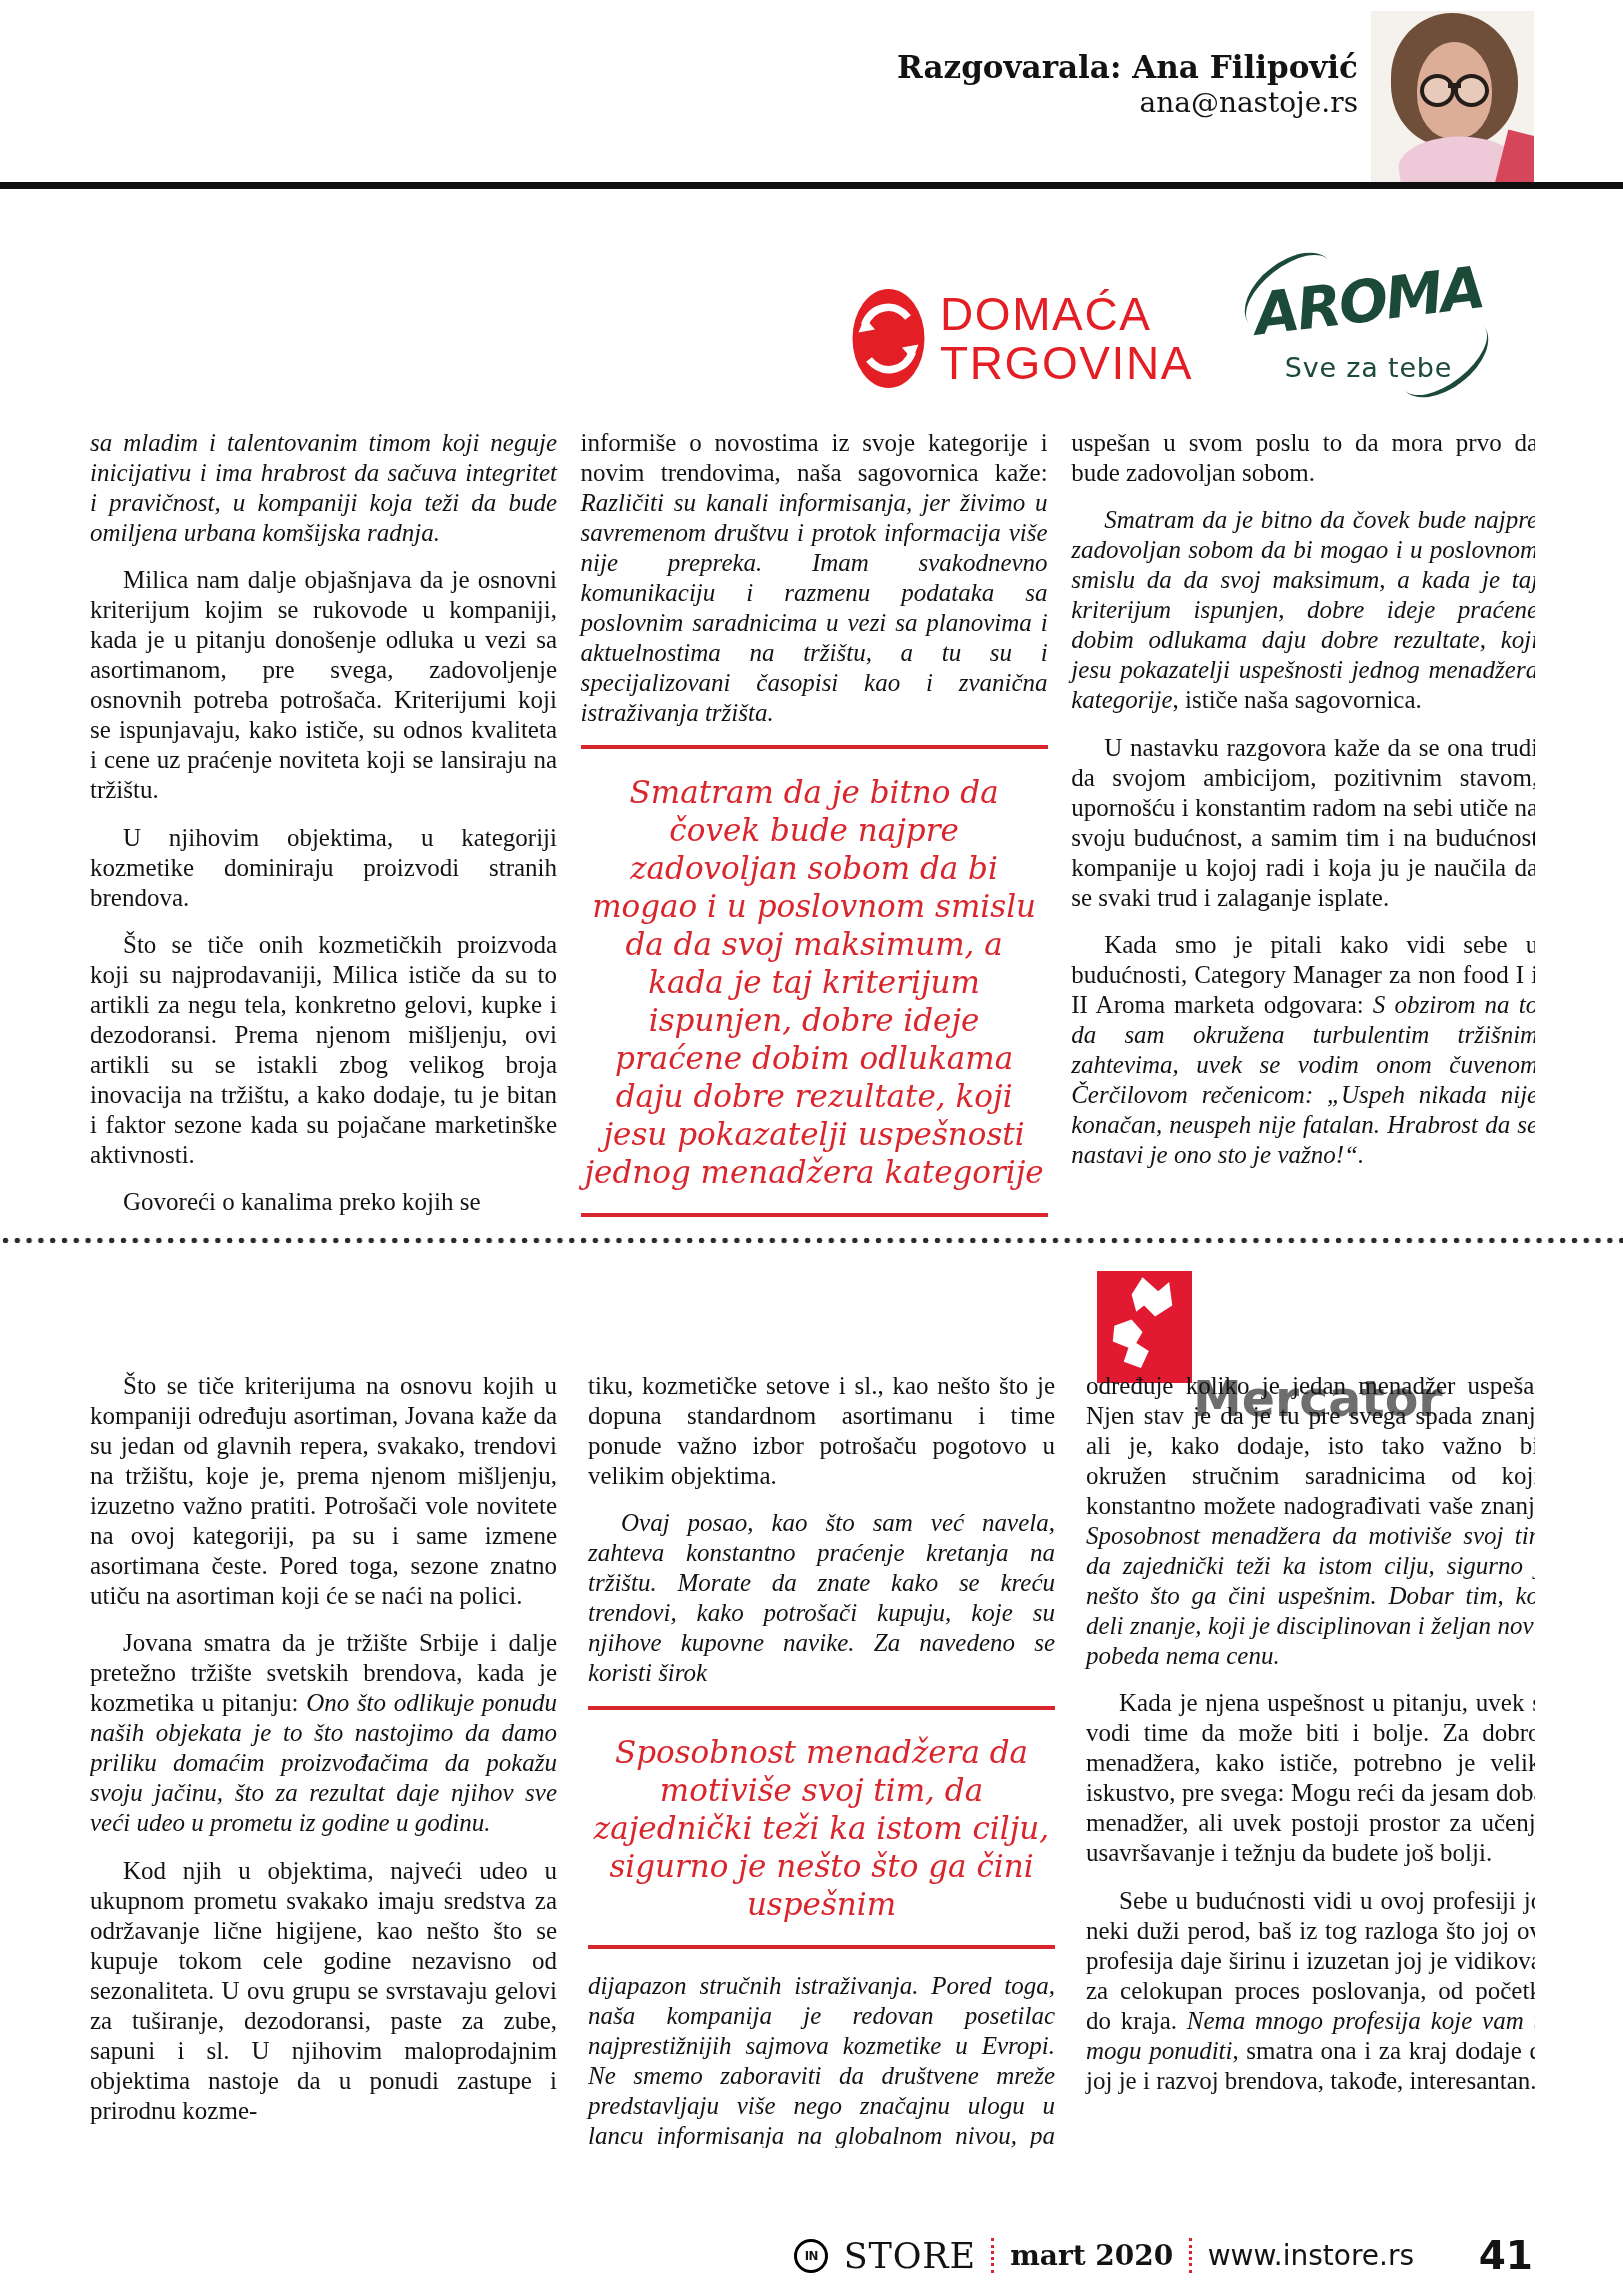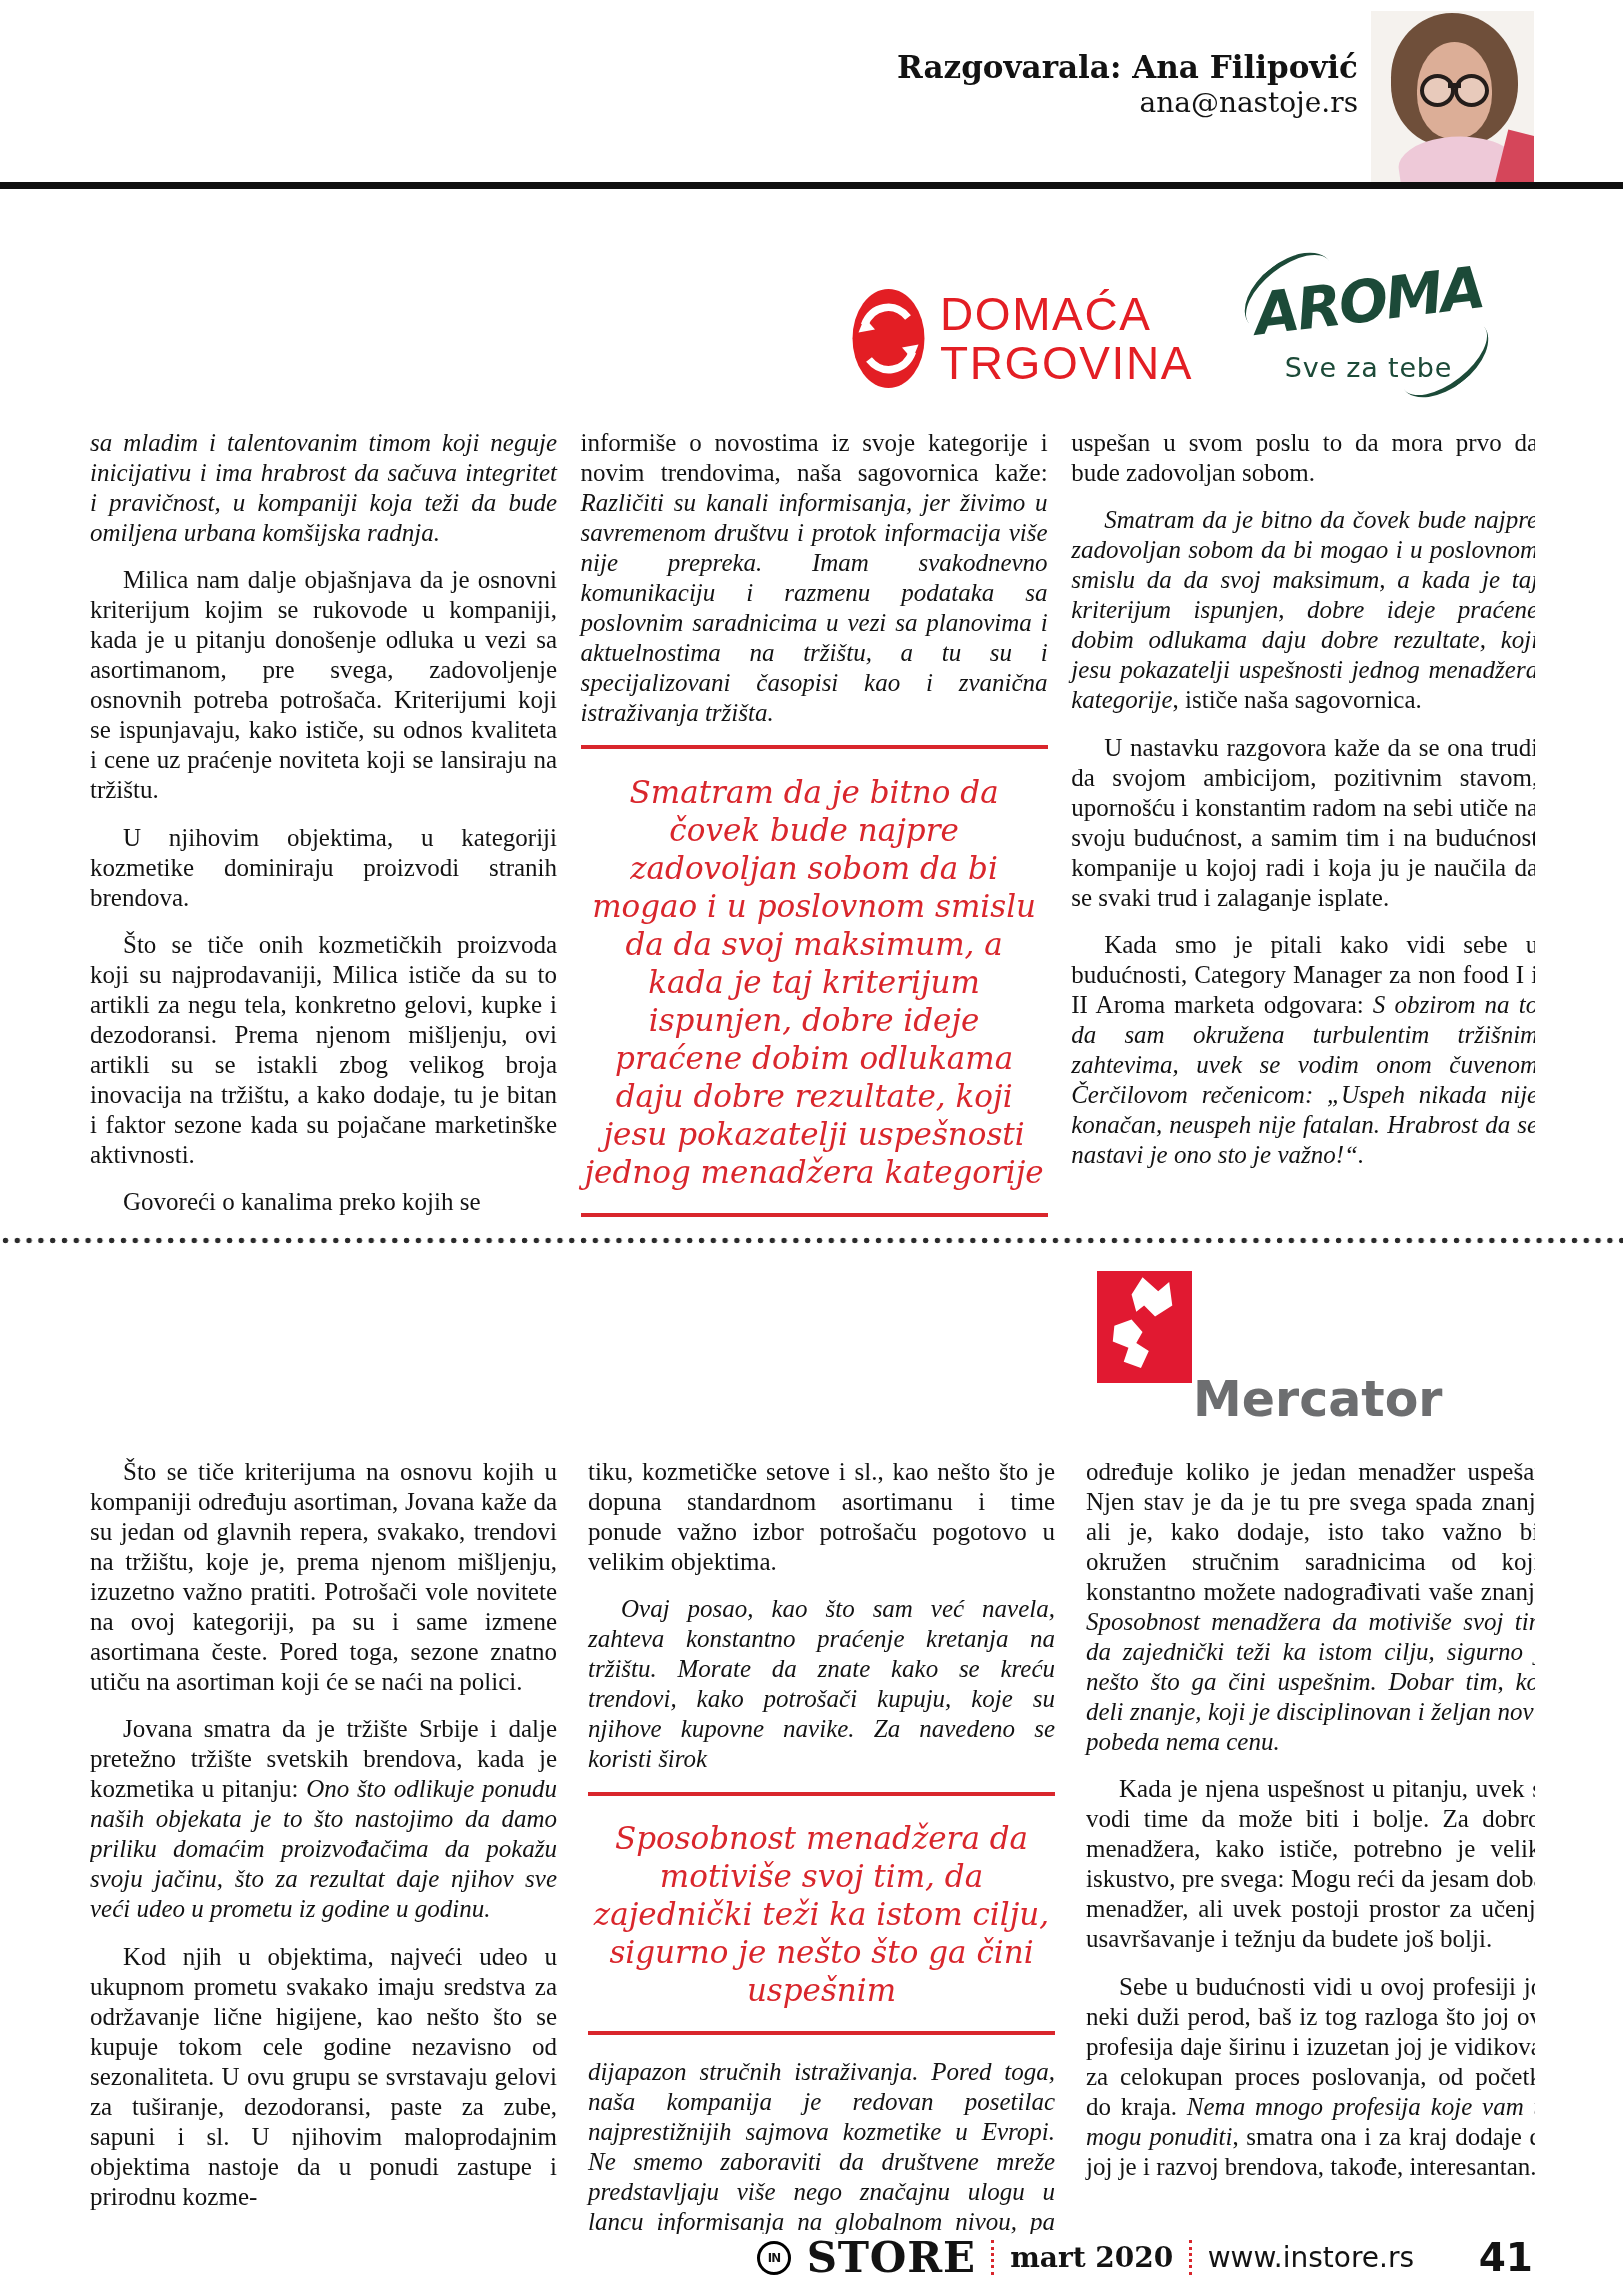--- a/index.html
+++ b/index.html
@@ -28,21 +28,21 @@
   .domaca .dt-text{font-family:"Liberation Sans", sans-serif;color:var(--domaca-red);font-size:46px;line-height:1.06;letter-spacing:1.6px;font-weight:500;}
   .aroma{position:absolute;top:267px;left:1247px;width:243px;text-align:center;}
   .aroma .word{display:inline-block;font-family:"DejaVu Sans", sans-serif;font-style:italic;font-weight:bold;font-size:58px;color:var(--aroma-green);transform:rotate(-7deg);letter-spacing:-2.4px;}
   .aroma .swoosh{position:absolute;border-top:5.5px solid var(--aroma-green);border-radius:50%;width:102px;height:55px;}
   .aroma .s1{top:-4.7px;left:-9.4px;transform:rotate(-38deg);}
   .aroma .s2{top:61px;right:-4.7px;transform:rotate(-218deg);}
   .aroma .tagline{font-family:"DejaVu Sans", sans-serif;color:var(--aroma-green);font-size:27px;margin-top:17.3px;letter-spacing:0.8px;}
   
   .columns{position:absolute;left:90px;width:1445px;display:flex;gap:23.6px;overflow:hidden;}
   .top-cols{top:428px;height:801px;}
-  .bottom-cols{top:1457px;height:777px;gap:31px;}
+  .bottom-cols{top:1371px;height:777px;gap:31px;}
   .col{flex:0 0 467px;width:467px;font-size:25px;line-height:30px;text-align:justify;}
   .para{margin:0 0 17.3px 0;}
   .para.indent{text-indent:33px;}
   .it{font-style:italic;}
   .pull-quote{
     border-top:4.7px solid var(--accent-red);border-bottom:4.7px solid var(--accent-red);
     color:var(--accent-red);font-family:"DejaVu Serif", serif;font-style:italic;
     font-size:31px;line-height:38px;text-align:center;padding:23.6px 3.1px 22px;margin:6.3px 0 22px;text-indent:0;
   }
   
@@ -51,21 +51,21 @@
     background-size:11.8px 11px;background-repeat:repeat-x;}
   
   .mercator{position:absolute;top:1271px;left:1097px;width:412px;height:161px;}
   .mercator .mark{position:absolute;top:0;left:0;width:95px;height:112px;background:var(--mercator-red);}
   .mercator .mark svg{width:100%;height:100%;display:block;}
   .mercator .word{position:absolute;left:96px;top:104px;font-family:"DejaVu Sans", sans-serif;font-weight:bold;font-size:49px;line-height:1;color:var(--mercator-gray);letter-spacing:0px;}
   
   .footer{position:absolute;top:2233px;left:0;width:1533px;display:flex;justify-content:flex-end;align-items:center;gap:15.7px;font-family:"DejaVu Serif", serif;}
   .in-circle{width:28px;height:28px;border:3.1px solid #000;border-radius:50%;display:flex;align-items:center;justify-content:center;
     font-family:"DejaVu Sans", sans-serif;font-weight:bold;font-size:11.8px;letter-spacing:-0.8px;text-align:center;}
-  .store{font-weight:bold;font-size:42px;letter-spacing:0.8px;}
+  .store{font-weight:normal;font-size:35px;letter-spacing:0.8px;}
   .vdots{height:35px;border-left:3.9px dotted var(--accent-red);}
   .issue{font-weight:bold;font-size:28px;}
   .site{font-family:"DejaVu Sans", sans-serif;font-size:28px;}
   .pagenum{margin-left:49px;font-family:"DejaVu Sans", sans-serif;font-weight:bold;font-size:39px;}
 </style>
 </head>
 <body>
 
 <div>
 

